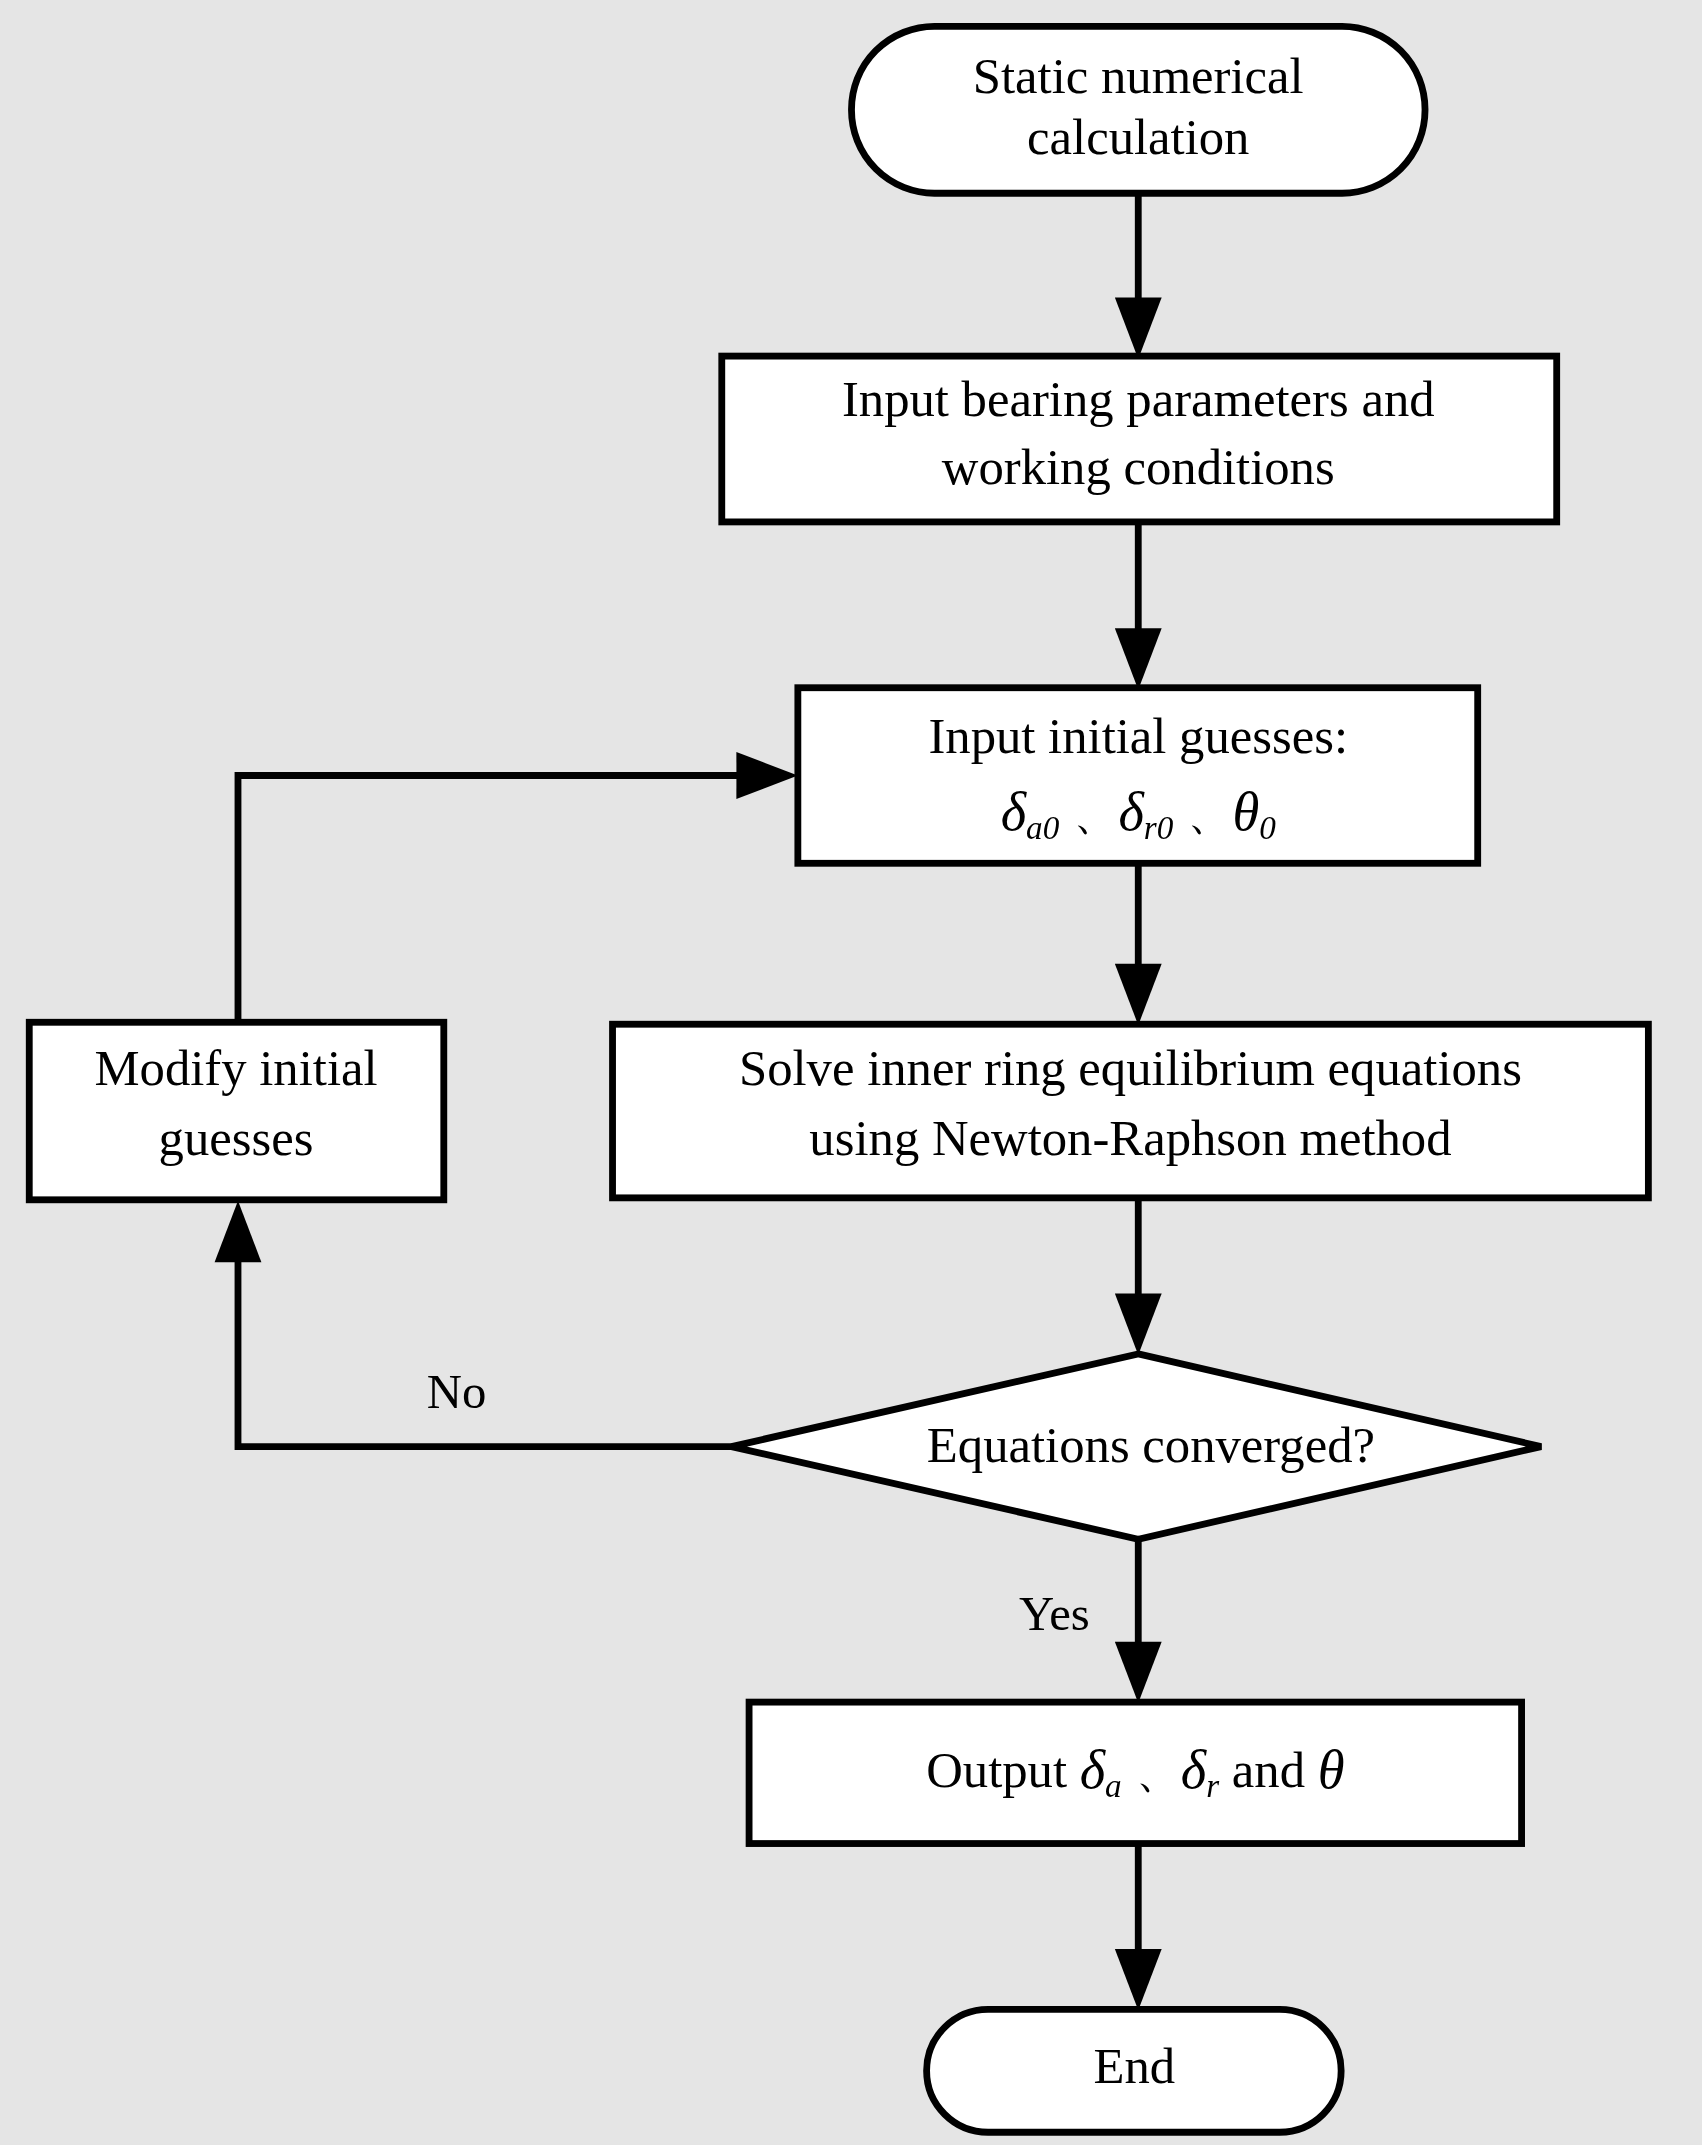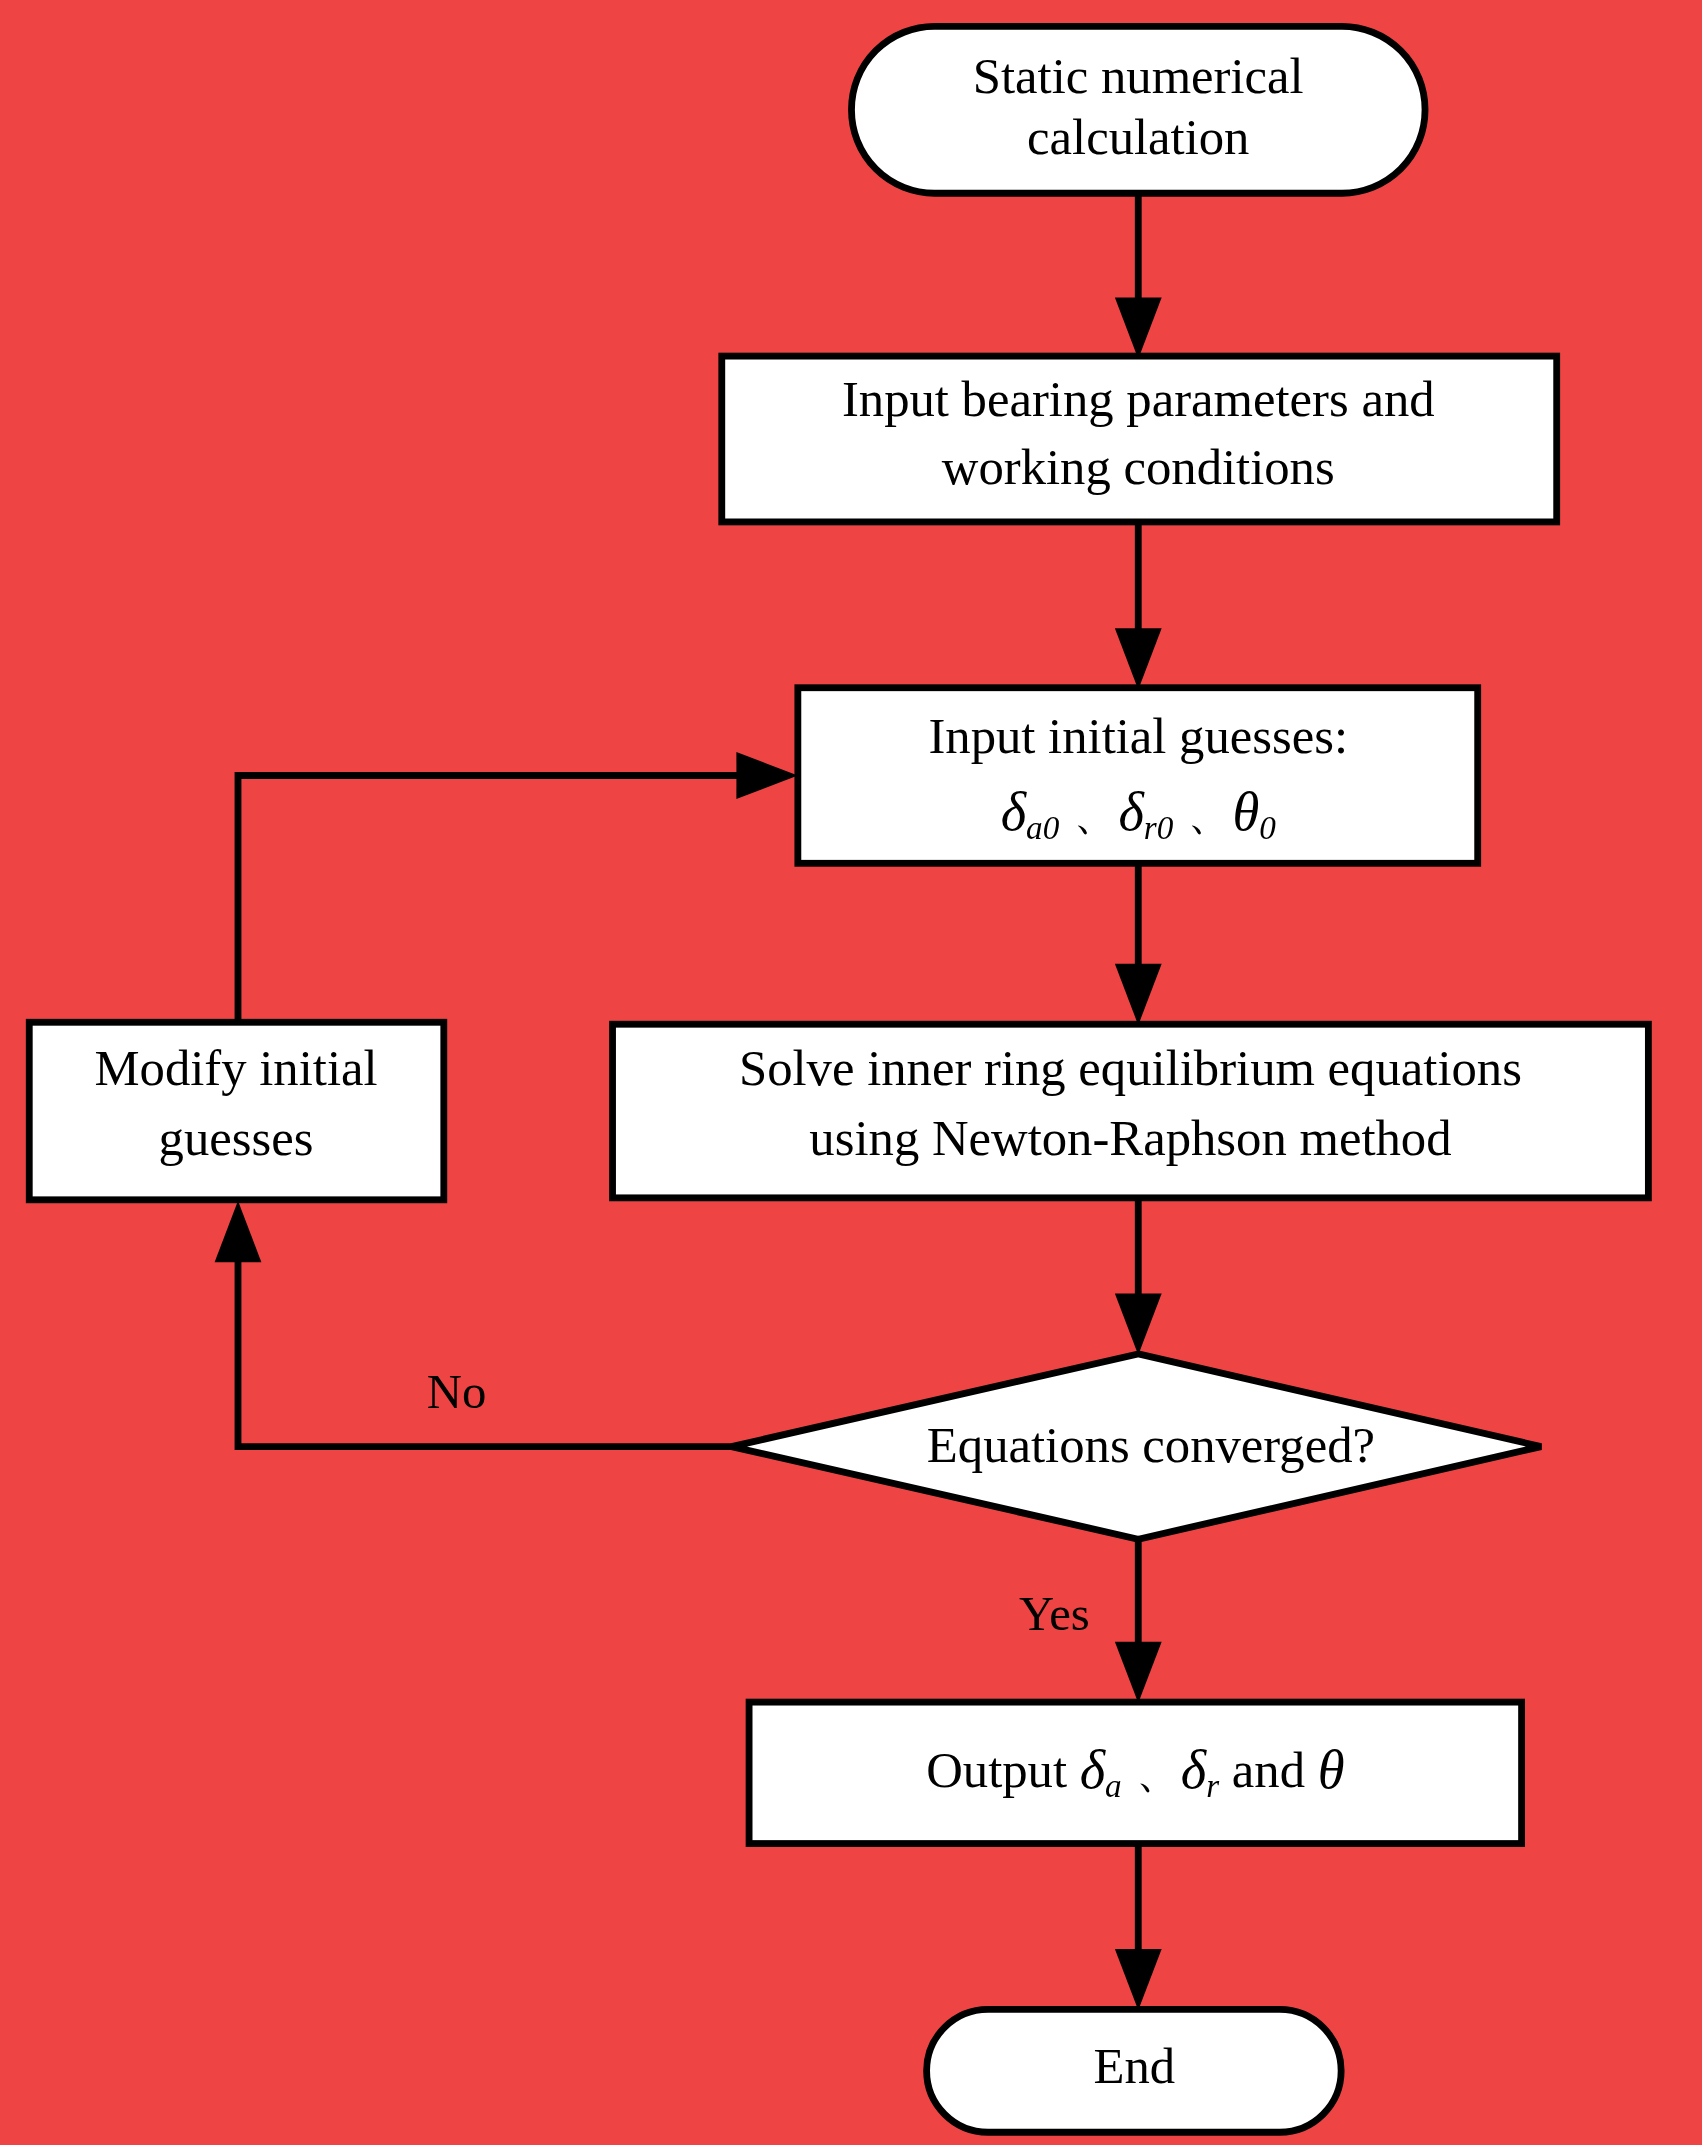--- a/index.html
+++ b/index.html
@@ -11,21 +11,21 @@
   body {
     width: 1703px;
     height: 2146px;
     overflow: hidden;
     font-family: "Liberation Serif", "DejaVu Serif", serif;
   }
   #flowchart-root {
     position: relative;
     width: 1703px;
     height: 2146px;
-    background: #ef4444;
+    background: #e5e5e5;
   }
   svg#flow-svg {
     position: absolute;
     top: 0;
     left: 0;
     width: 1703px;
     height: 2146px;
     display: block;
   }
   .node-shape {

